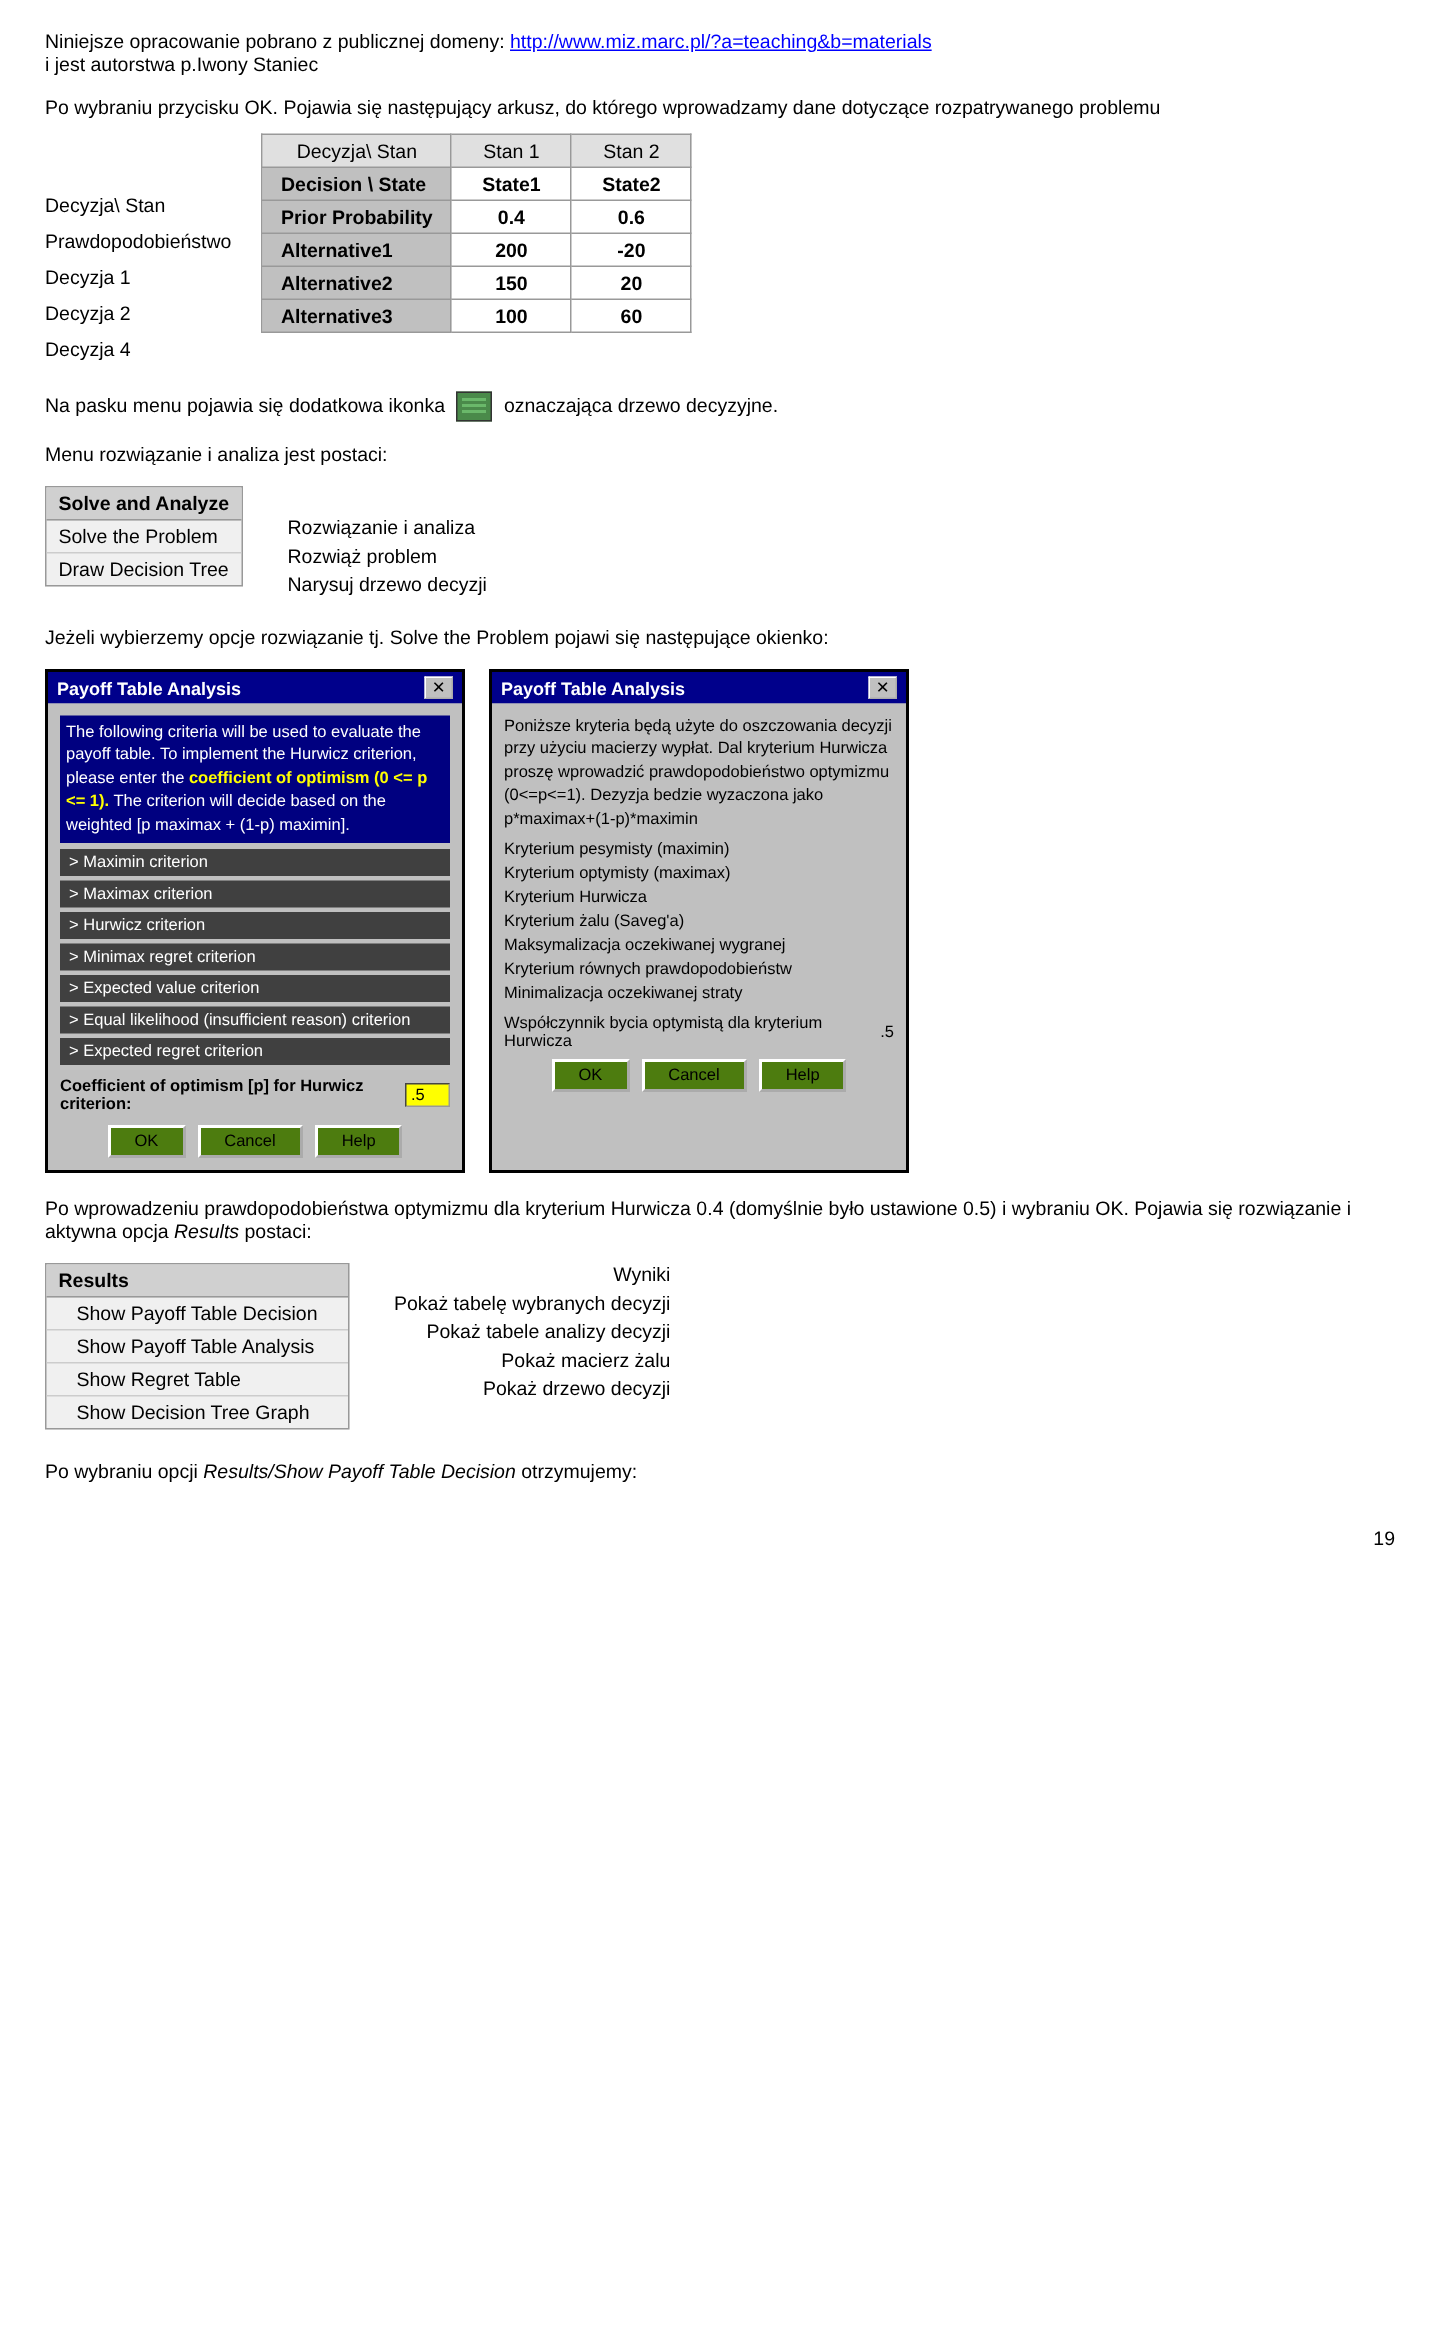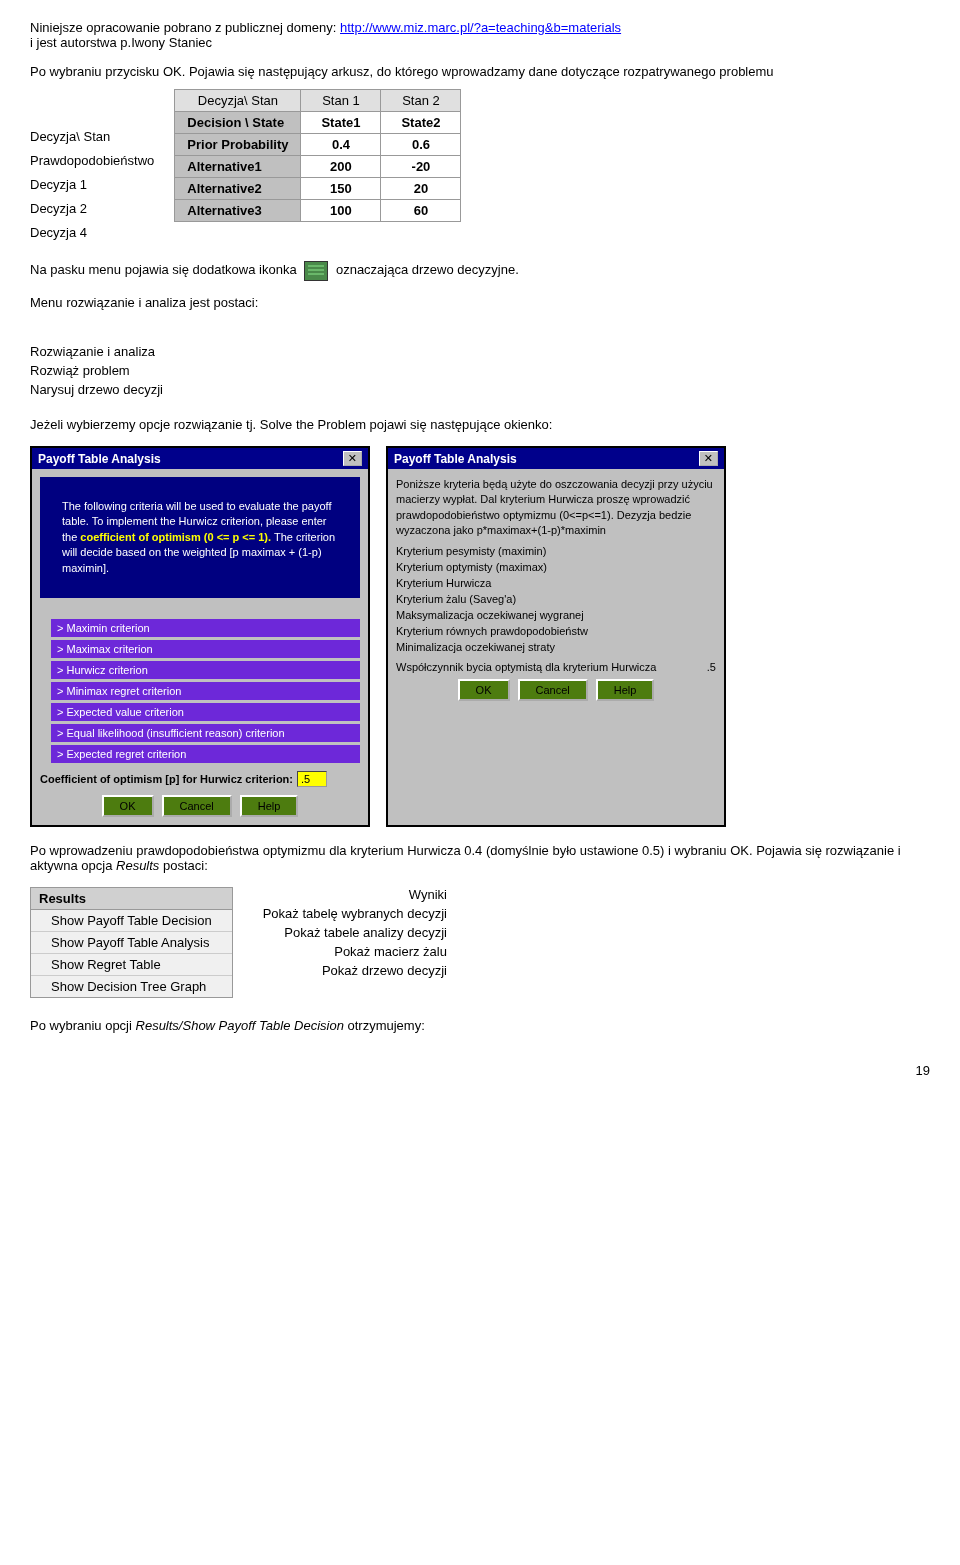--- a/index.html
+++ b/index.html
@@ -103,21 +103,21 @@
     
     .dialogs-row {
       display: flex;
       gap: 16px;
       margin-bottom: 16px;
     }
     .dialog-window {
       border: 2px solid #000;
       background: #c0c0c0;
       font-size: 11px;
-      width: 340px;
+      width: 280px;
       flex-shrink: 0;
     }
     .dialog-titlebar {
       background: #00008b;
       color: #fff;
       padding: 3px 6px;
       font-size: 12px;
       font-weight: bold;
       display: flex;
       justify-content: space-between;
@@ -128,34 +128,33 @@
       color: #000;
       border: 1px outset #fff;
       padding: 0 4px;
       font-size: 11px;
       cursor: pointer;
     }
     .dialog-body { padding: 8px; background: #c0c0c0; }
     .dialog-info-box {
       background: #000080;
       color: #fff;
-      padding: 22px;
-      font-size: 11px;
-      margin-bottom: 21px;
+      padding: 4px;
+      font-size: 11px;
+      margin-bottom: 4px;
       line-height: 1.4;
     }
     .dialog-info-box .highlight { color: #ffff00; font-weight: bold; }
     .dialog-criterion-item {
-      background: #6d28d9;
+      background: #404040;
       color: #fff;
       padding: 3px 6px;
       margin-bottom: 3px;
       font-size: 11px;
       cursor: pointer;
-      margin-left: 11px;
     }
     .dialog-criterion-item::before { content: '> '; }
     .dialog-input-row {
       margin-top: 8px;
       margin-bottom: 8px;
       font-size: 11px;
       font-weight: bold;
       display: flex;
       align-items: center;
       gap: 4px;
@@ -287,20 +286,25 @@
 
 <div class="icon-menu-section section">
   <span>Na pasku menu pojawia się dodatkowa ikonka</span>
   <span class="menu-icon"></span>
   <span>oznaczająca drzewo decyzyjne.</span>
 </div>
 
 <div class="section">Menu rozwiązanie i analiza jest postaci:</div>
 
 <div class="solve-section section">
+  <div class="menu-box">
+    <div class="menu-title">Solve and Analyze</div>
+    <div class="menu-item">Solve the Problem</div>
+    <div class="menu-item">Draw Decision Tree</div>
+  </div>
   <div class="solve-right">
     <div>Rozwiązanie i analiza</div>
     <div>Rozwiąż problem</div>
     <div>Narysuj drzewo decyzji</div>
   </div>
 </div>
 
 <div class="section">Jeżeli wybierzemy opcje rozwiązanie tj. Solve the Problem pojawi się następujące okienko:</div>
 
 <div class="dialogs-row section">

